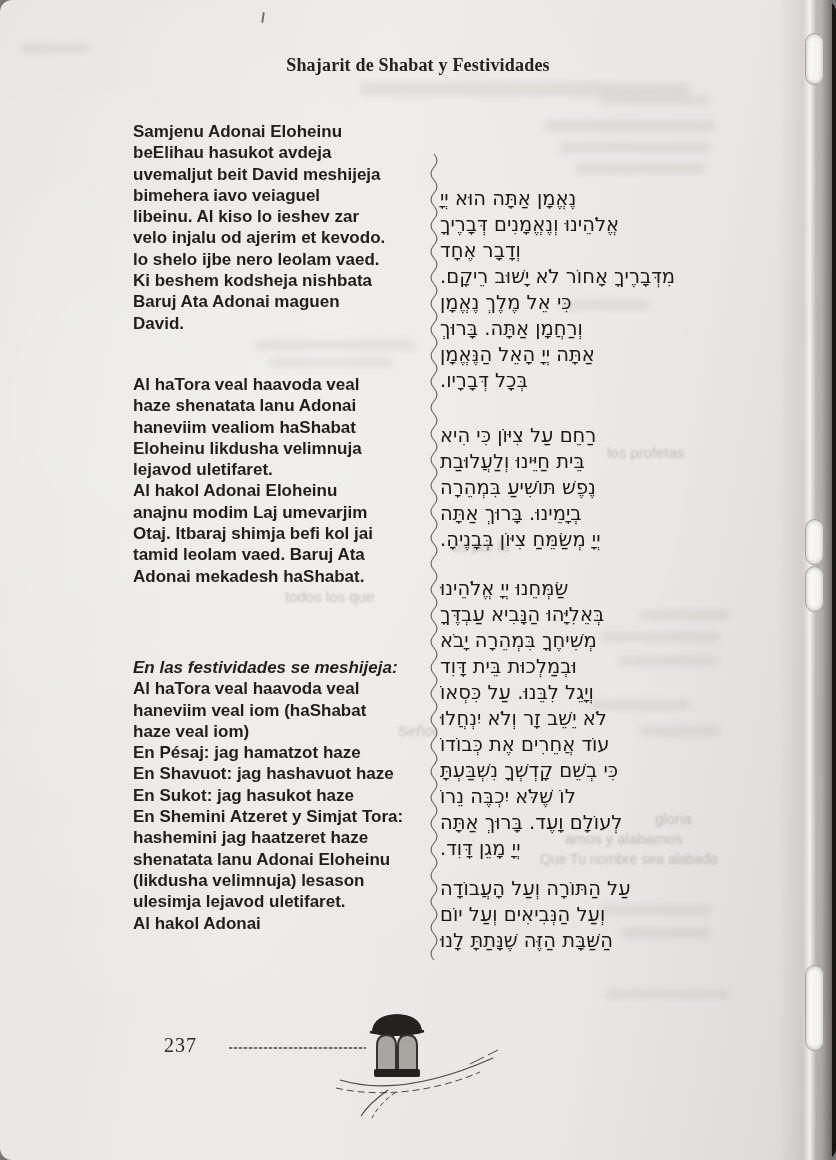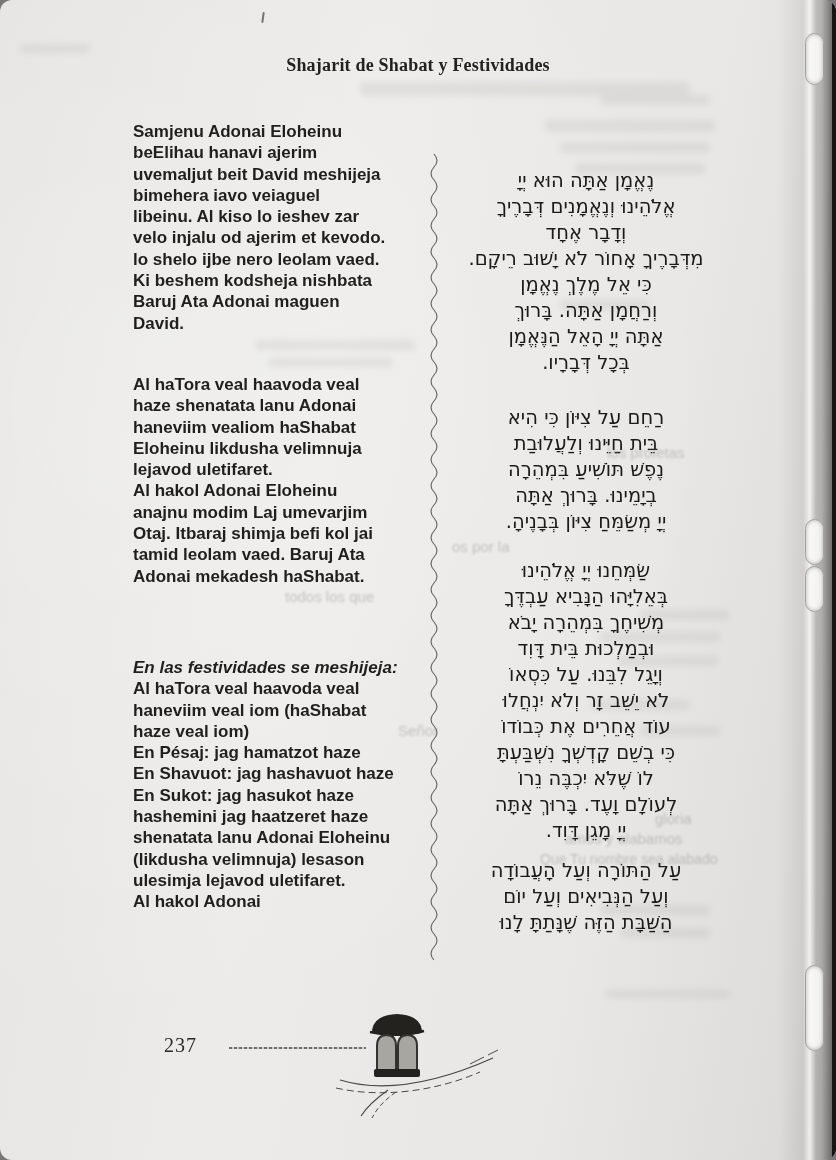--- a/index.html
+++ b/index.html
@@ -25,21 +25,21 @@
   
   .left-col{position:absolute;left:133px;top:121px;width:312px;
     font:700 17px/21.3px "Liberation Sans",sans-serif;color:#201f1d;}
   .left-col .para:nth-child(2){margin-top:40px;}
   .left-col .para:nth-child(3){margin-top:70px;}
   .tline{white-space:nowrap;}
   .tline.it{font-style:italic;font-weight:700;}
   
   .wavy{position:absolute;left:426px;top:152px;}
   
-  .heb-col{position:absolute;left:440px;top:168px;width:292px;direction:rtl;text-align:center;
+  .heb-col{position:absolute;left:440px;top:186px;width:292px;direction:rtl;text-align:left;
     font:400 19.5px/26px "DejaVu Sans",sans-serif;color:#1b1a18;}
   .heb-col .hblock:nth-child(2){margin-top:29px;}
   .heb-col .hblock:nth-child(3){margin-top:23px;}
   .heb-col .hblock:nth-child(4){margin-top:14px;}
   .hline{white-space:nowrap;}
   
   .pagenum{position:absolute;left:164px;top:1034px;font:400 20px "Liberation Serif",serif;
     color:#2a2927;letter-spacing:1px;}
   .footer-rule{position:absolute;left:229px;top:1047px;width:137px;height:2px;
     background:repeating-linear-gradient(to right,#6e6d69 0 3px,rgba(110,109,105,.25) 3px 5px);}
@@ -83,21 +83,21 @@
       <div class="blob" style="left: 360px; top: 82px; width: 330px; height: 14px;"></div>
       <div class="blob" style="left: 20px; top: 44px; width: 70px; height: 9px;"></div>
     </div>
   <div class="stray"></div>
 
   <h1 class="header">Shajarit de Shabat y Festividades</h1>
 
   <div class="left-col" id="left-col">
       <div class="para">
         <div class="tline">Samjenu Adonai Eloheinu</div>
-        <div class="tline">beElihau hanavi ajerim</div>
+        <div class="tline">beElihau hasukot avdeja</div>
         <div class="tline">uvemaljut beit David meshijeja</div>
         <div class="tline">bimehera iavo veiaguel</div>
         <div class="tline">libeinu. Al kiso lo ieshev zar</div>
         <div class="tline">velo injalu od ajerim et kevodo.</div>
         <div class="tline">lo shelo ijbe nero leolam vaed.</div>
         <div class="tline">Ki beshem kodsheja nishbata</div>
         <div class="tline">Baruj Ata Adonai maguen</div>
         <div class="tline">David.</div>
       </div>
       <div class="para">
@@ -113,20 +113,21 @@
         <div class="tline">Adonai mekadesh haShabat.</div>
       </div>
       <div class="para">
         <div class="tline it">En las festividades se meshijeja:</div>
         <div class="tline">Al haTora veal haavoda veal</div>
         <div class="tline">haneviim veal iom (haShabat</div>
         <div class="tline">haze veal iom)</div>
         <div class="tline">En Pésaj: jag hamatzot haze</div>
         <div class="tline">En Shavuot: jag hashavuot haze</div>
         <div class="tline">En Sukot: jag hasukot haze</div>
+        <div class="tline">En Shemini Atzeret y Simjat Tora:</div>
         <div class="tline">hashemini jag haatzeret haze</div>
         <div class="tline">shenatata lanu Adonai Eloheinu</div>
         <div class="tline">(likdusha velimnuja) lesason</div>
         <div class="tline">ulesimja lejavod uletifaret.</div>
         <div class="tline">Al hakol Adonai</div>
       </div>
     </div>
 
   <svg id="wavy" class="wavy" width="16" height="812" viewBox="0 0 16 812">
     <path id="wavy-path" fill="none" stroke="#4c4b47" stroke-width="1.1" opacity="0.85" d="M8 2 q6 6.5 0 13 q-6 6.5 0 13 q6 6.5 0 13 q-6 6.5 0 13 q6 6.5 0 13 q-6 6.5 0 13 q6 6.5 0 13 q-6 6.5 0 13 q6 6.5 0 13 q-6 6.5 0 13 q6 6.5 0 13 q-6 6.5 0 13 q6 6.5 0 13 q-6 6.5 0 13 q6 6.5 0 13 q-6 6.5 0 13 q6 6.5 0 13 q-6 6.5 0 13 q6 6.5 0 13 q-6 6.5 0 13 q6 6.5 0 13 q-6 6.5 0 13 q6 6.5 0 13 q-6 6.5 0 13 q6 6.5 0 13 q-6 6.5 0 13 q6 6.5 0 13 q-6 6.5 0 13 q6 6.5 0 13 q-6 6.5 0 13 q6 6.5 0 13 q-6 6.5 0 13 q6 6.5 0 13 q-6 6.5 0 13 q6 6.5 0 13 q-6 6.5 0 13 q6 6.5 0 13 q-6 6.5 0 13 q6 6.5 0 13 q-6 6.5 0 13 q6 6.5 0 13 q-6 6.5 0 13 q6 6.5 0 13 q-6 6.5 0 13 q6 6.5 0 13 q-6 6.5 0 13 q6 6.5 0 13 q-6 6.5 0 13 q6 6.5 0 13 q-6 6.5 0 13 q6 6.5 0 13 q-6 6.5 0 13 q6 6.5 0 13 q-6 6.5 0 13 q6 6.5 0 13 q-6 6.5 0 13 q6 6.5 0 13 q-6 6.5 0 13 q6 6.5 0 13 q-6 6.5 0 13 q6 6.5 0 13 q-6 6.5 0 13"></path>

